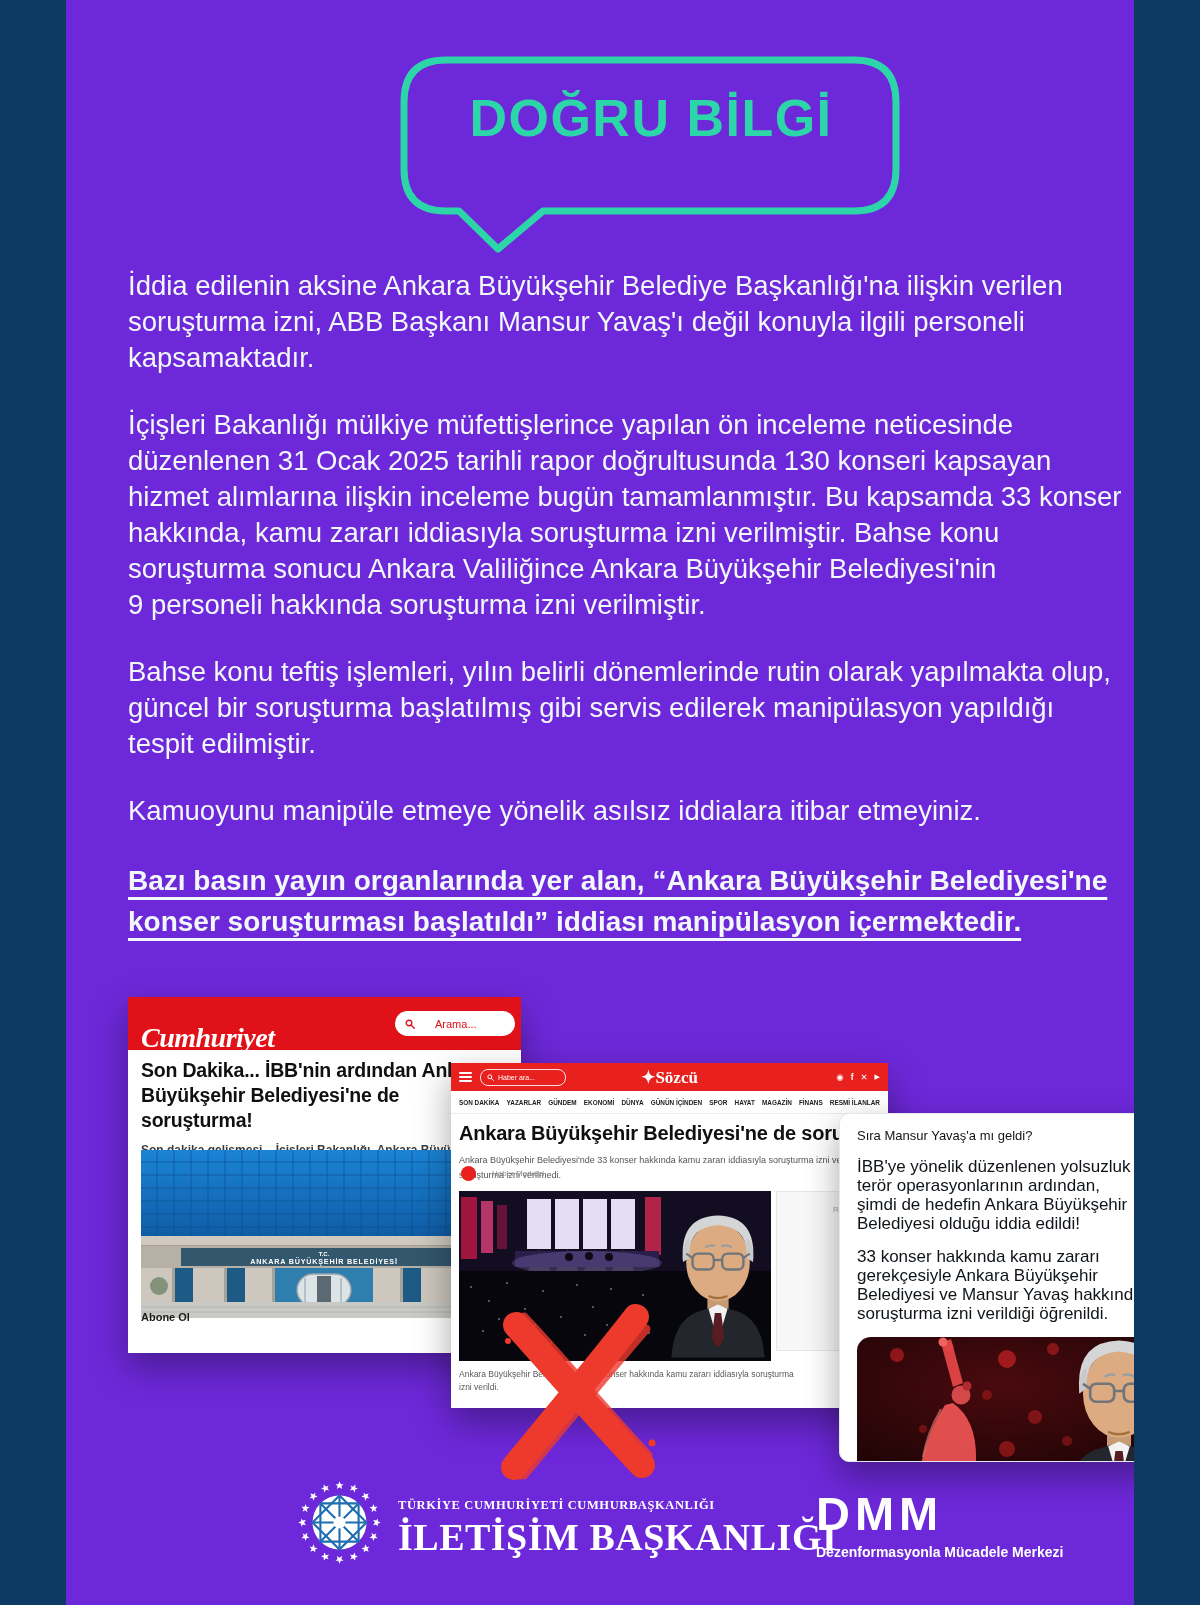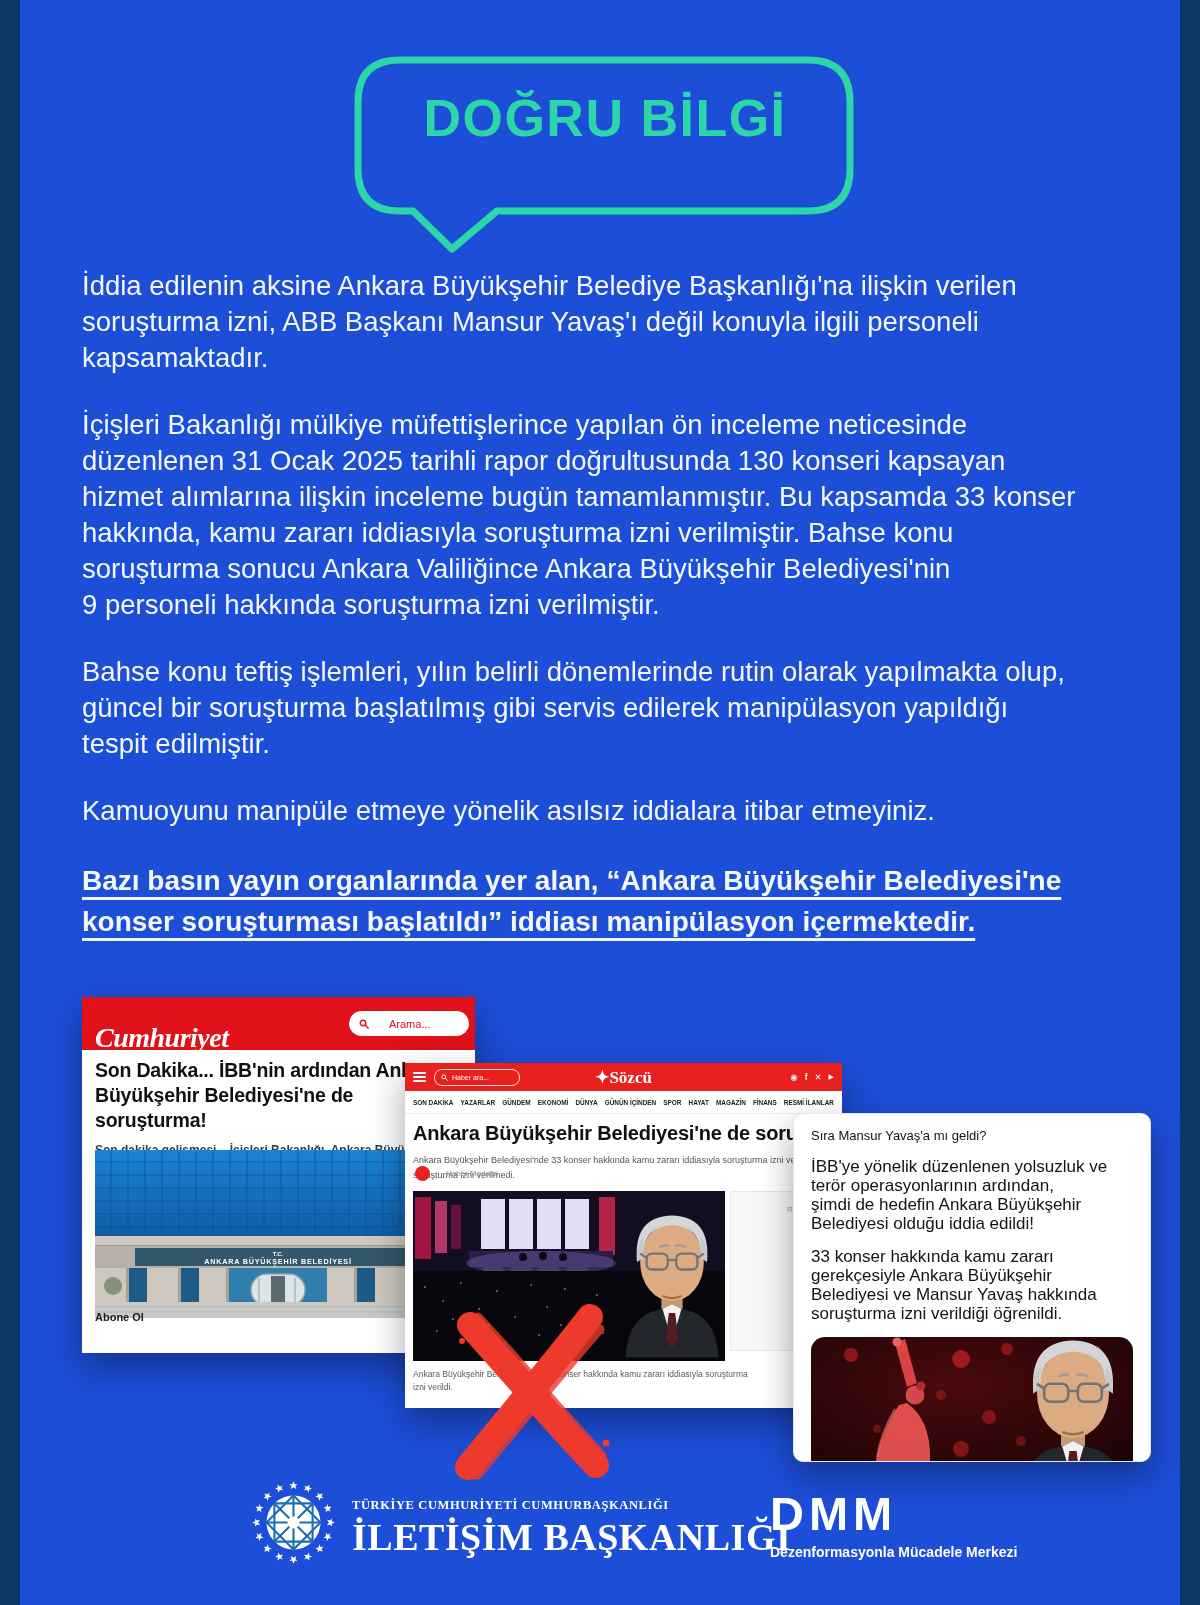--- a/index.html
+++ b/index.html
@@ -1,16 +1,16 @@
 <!DOCTYPE html>
 <html><head>
 <meta charset="utf-8">
 <style>
   html,body{margin:0;padding:0;background:#0d3a63;}
-  .poster{position:relative;width:1160px;height:1605px;background:#1d4ed8;overflow:hidden;
+  .poster{position:relative;width:1068px;height:1605px;background:#6d28d9;overflow:hidden;
           font-family:"Liberation Sans","DejaVu Sans",sans-serif;margin:0 auto;}
 
   
   .bubble-svg{position:absolute;left:330px;top:52px;}
   .bubble-title{position:absolute;left:330px;top:88px;width:510px;text-align:center;
     color:#2DD6A8;font-size:52px;font-weight:800;letter-spacing:1.5px;}
 
   
   .copy{position:absolute;left:62px;top:268px;width:1112px;color:#F2F7FA;}
   .copy p{margin:0 0 31px 0;font-size:27.5px;line-height:36px;white-space:pre-line;font-weight:400;}

